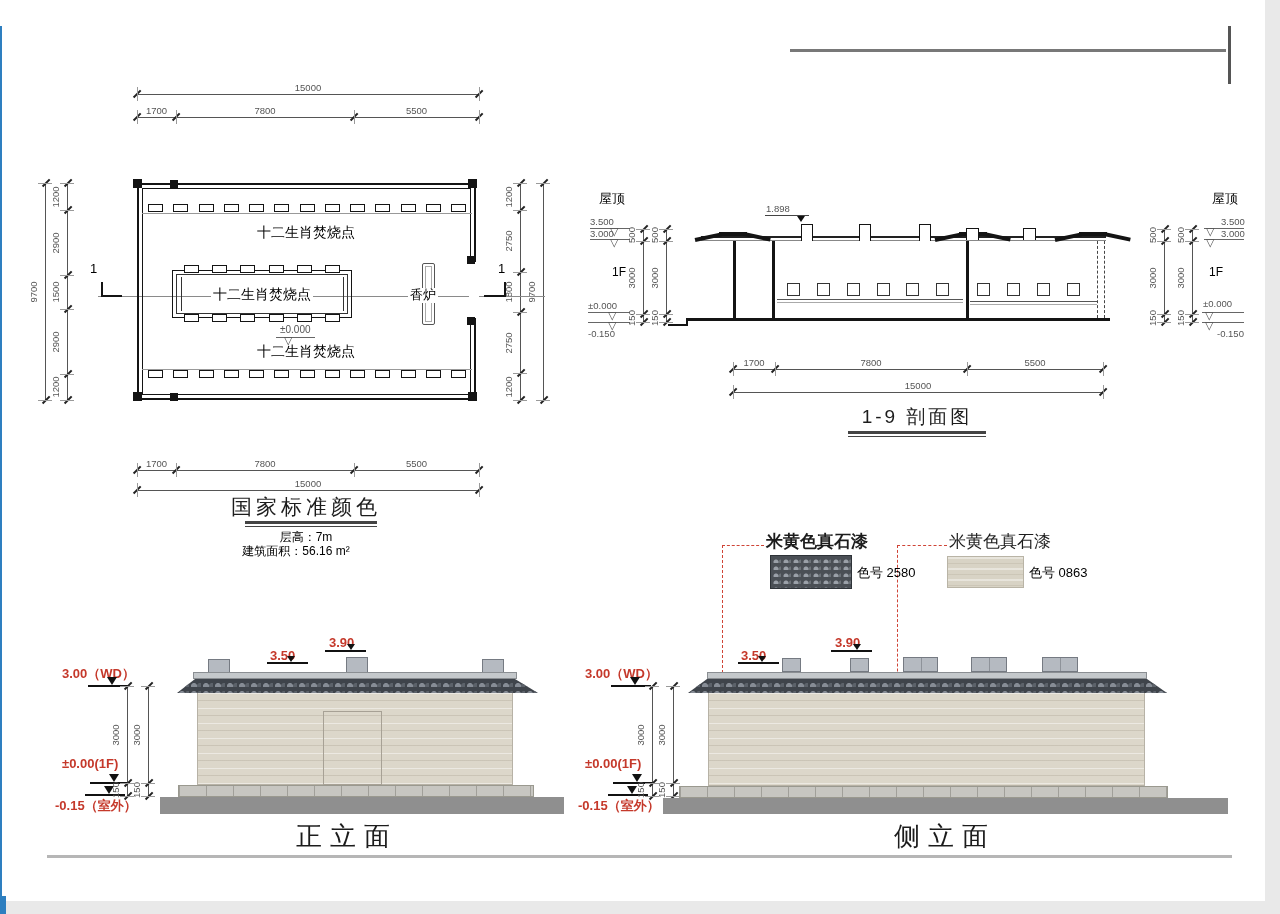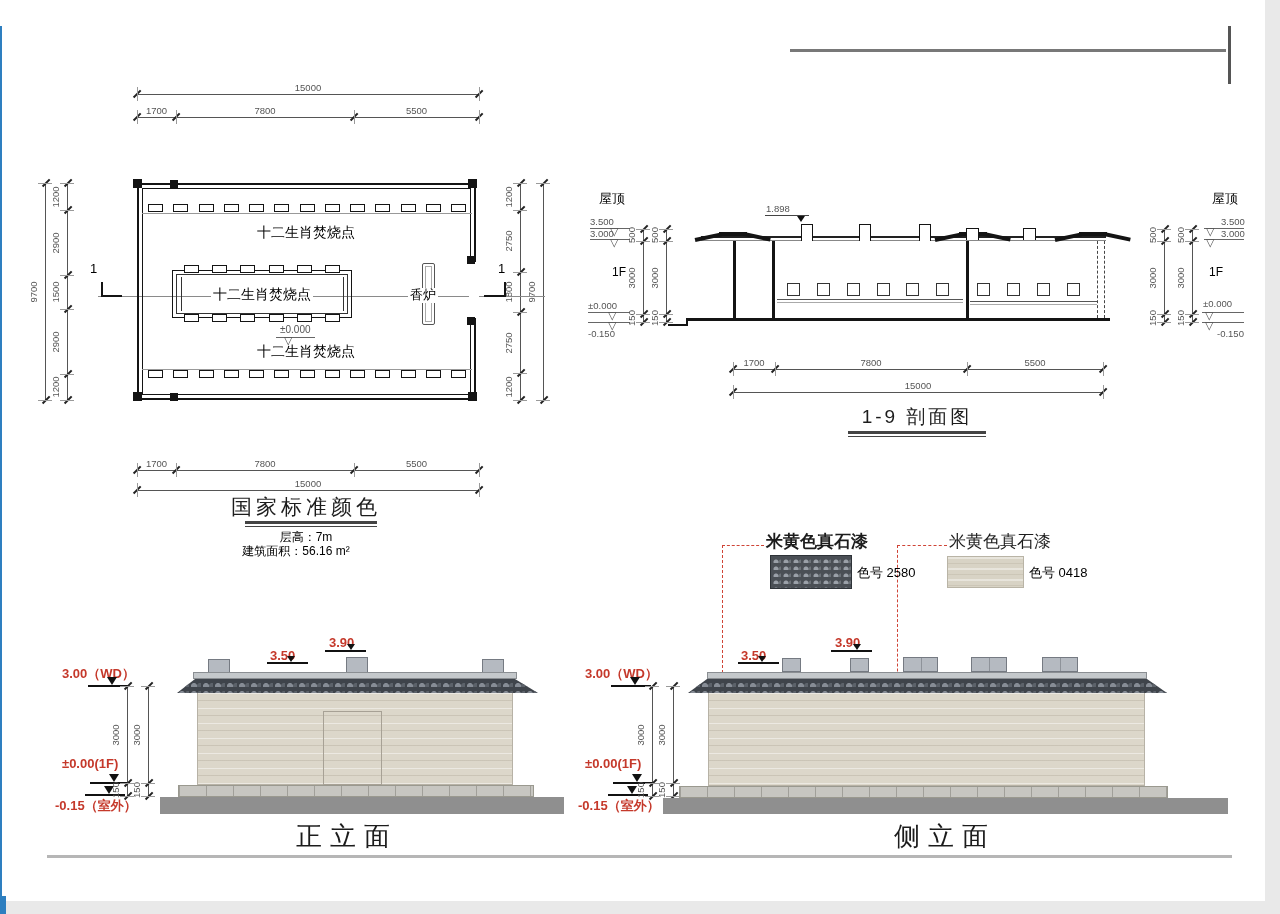--- a/index.html
+++ b/index.html
@@ -452,21 +452,21 @@
     <div class="rdash-h" style="left:897px;top:545px;width:50px"></div>
     <div class="rdash-v" style="left:897px;top:545px;height:166px"></div>
     <div class="rdot" style="left:894px;top:710px"></div>
 
     <div class="t" style="left:766px;top:532px;font-size:17px;font-weight:bold;color:#1c1c1c">米黄色真石漆</div>
     <div class="sw-tile" style="left:770px;top:555px;width:82px;height:34px"></div>
     <div class="t" style="left:857px;top:566px;font-size:13px">色号 2580</div>
 
     <div class="t" style="left:949px;top:532px;font-size:17px;font-weight:normal;color:#1c1c1c">米黄色真石漆</div>
     <div class="sw-paint" style="left:947px;top:556px;width:77px;height:32px"></div>
-    <div class="t" style="left:1029px;top:566px;font-size:13px">色号 0418</div>
+    <div class="t" style="left:1029px;top:566px;font-size:13px">色号 0863</div>
   </div>
 
 
   <div class="grp">
     <div class="t red" style="left:62px;top:667px">3.00（WD）</div>
     <div class="hl" style="left:88px;top:685px;width:40px;height:1.5px;background:#111"></div>
     <div class="tri" style="left:107px;top:677px"></div>
     <div class="t red" style="left:62px;top:757px">±0.00(1F)</div>
     <div class="hl" style="left:90px;top:782px;width:40px;height:1.5px;background:#111"></div>
     <div class="tri" style="left:109px;top:774px"></div>

